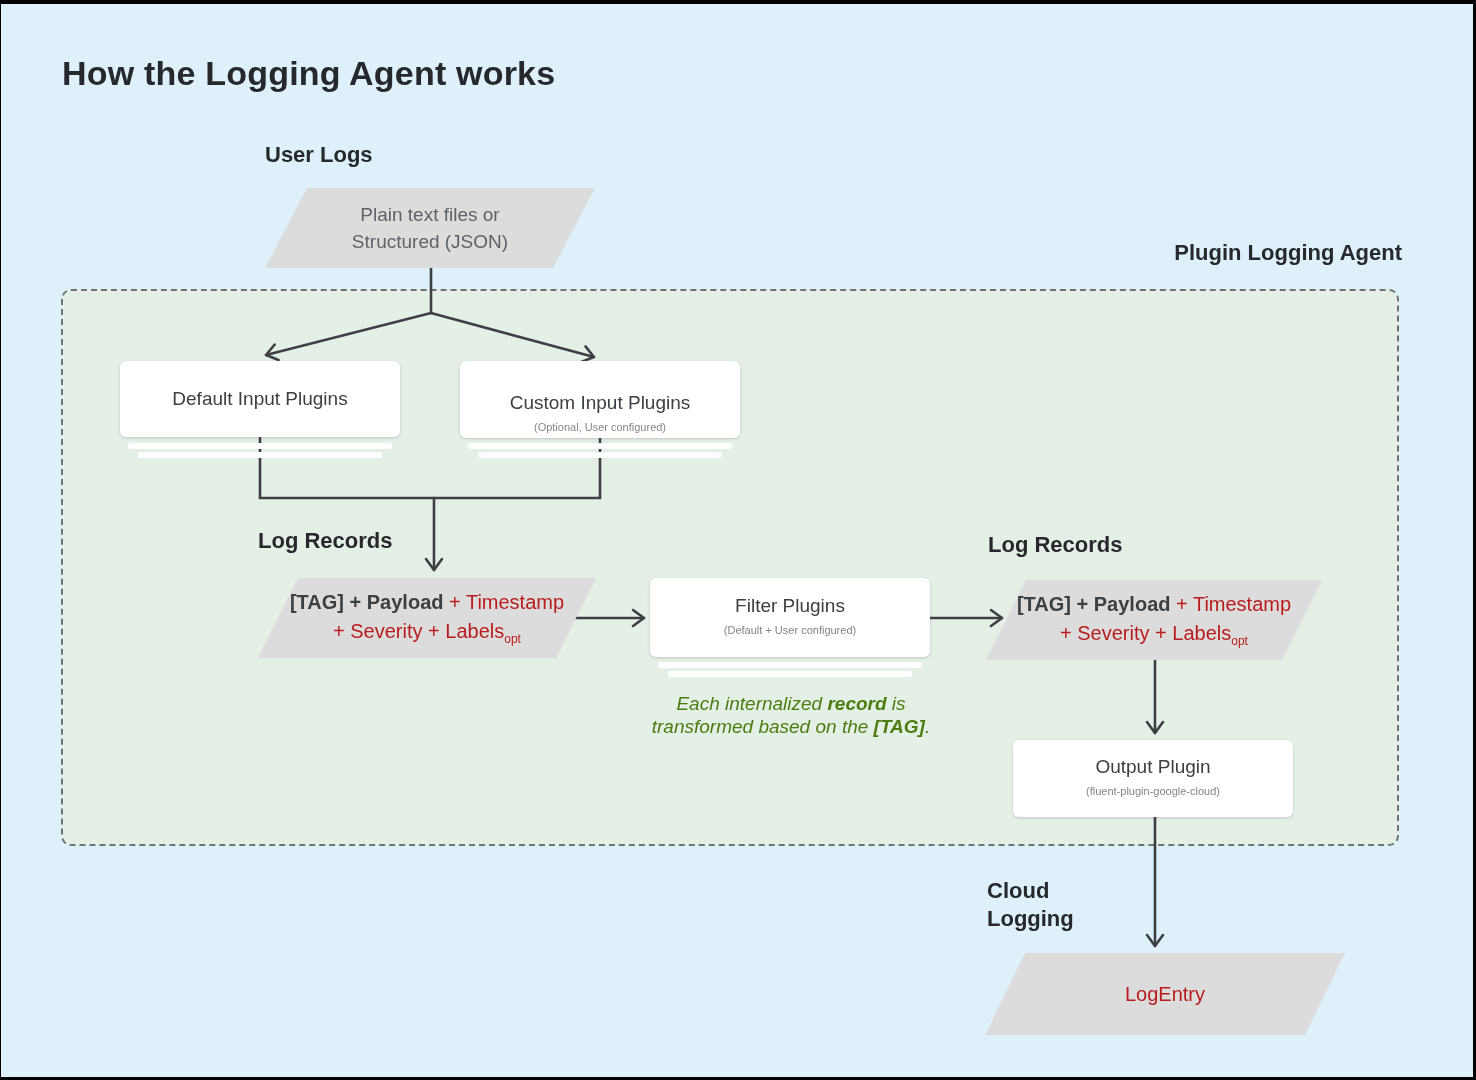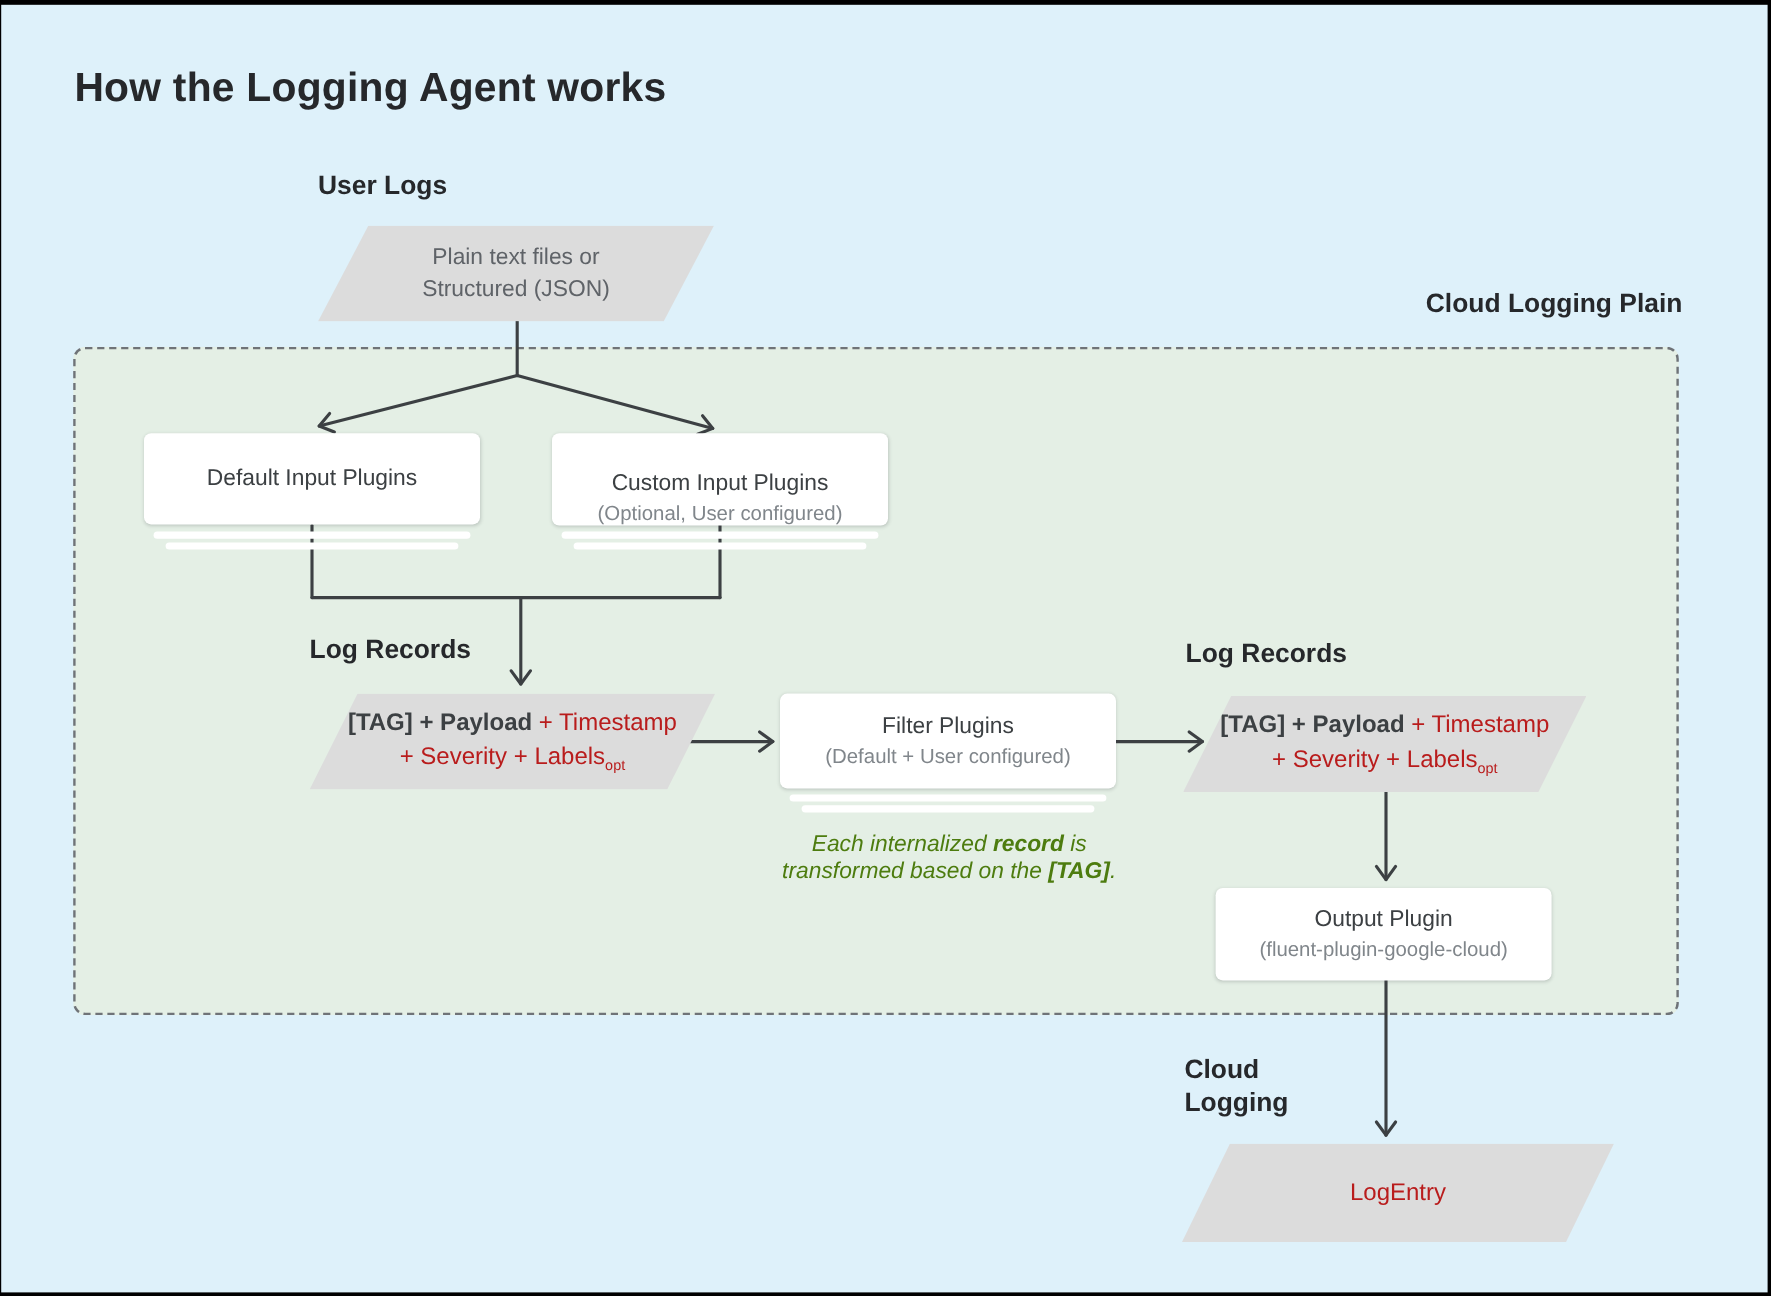--- a/index.html
+++ b/index.html
@@ -61,21 +61,21 @@
   .para .muted { color: #8f959b; }
   .para sub.opt { font-size: 12px; vertical-align: baseline; position: relative; bottom: -5px; }
 
   .box {
     position: absolute; background: #ffffff; border-radius: 6px;
     box-shadow: 0 1px 3px rgba(60,64,67,0.22);
     display: flex; flex-direction: column; justify-content: center; align-items: center;
     text-align: center; z-index: 4;
   }
   .box .box-title { font-size: 19px; color: #3c4043; line-height: 24px; }
-  .box .box-sub { font-size: 17px; color: #80868b; line-height: 21px; margin-top: 2px; }
+  .box .box-sub { font-size: 11px; color: #80868b; line-height: 21px; margin-top: 2px; }
 
   .stack { position: absolute; background: #ffffff; height: 6px; border-radius: 3px; z-index: 4; }
 
   .note {
     position: absolute; left: 638px; top: 692px; width: 306px;
     text-align: center; font-style: italic; font-size: 19px; line-height: 23px;
     color: #4d7c0f; z-index: 4;
   }
   .note b { font-weight: 700; }
 </style>
@@ -85,21 +85,21 @@
 <div id="stage">
 
   <div class="edge top"></div>
   <div class="edge right"></div>
   <div class="edge bottom"></div>
   <div class="edge left"></div>
 
   <div class="page-title">How the Logging Agent works</div>
 
   <div class="agent-region"></div>
-  <div class="agent-region-label">Cloud Logging Plain</div>
+  <div class="agent-region-label">Plugin Logging Agent</div>
 
   <svg class="connectors" width="1476" height="1080" viewBox="0 0 1476 1080">
     <defs>
       <marker id="arrowV" viewBox="-14 -10 16 20" refX="0" refY="0" markerWidth="16" markerHeight="20" orient="auto" markerUnits="userSpaceOnUse">
         <path d="M-11,-8 L0,0 L-11,8" fill="none" stroke="#3c4043" stroke-width="2.6" stroke-linecap="round" stroke-linejoin="round"></path>
       </marker>
     </defs>
     <g stroke="#3c4043" stroke-width="2.6" fill="none" stroke-linecap="round">
       <path d="M431,268 L431,313"></path>
       <path d="M431,313 L266,355" marker-end="url(#arrowV)"></path>

